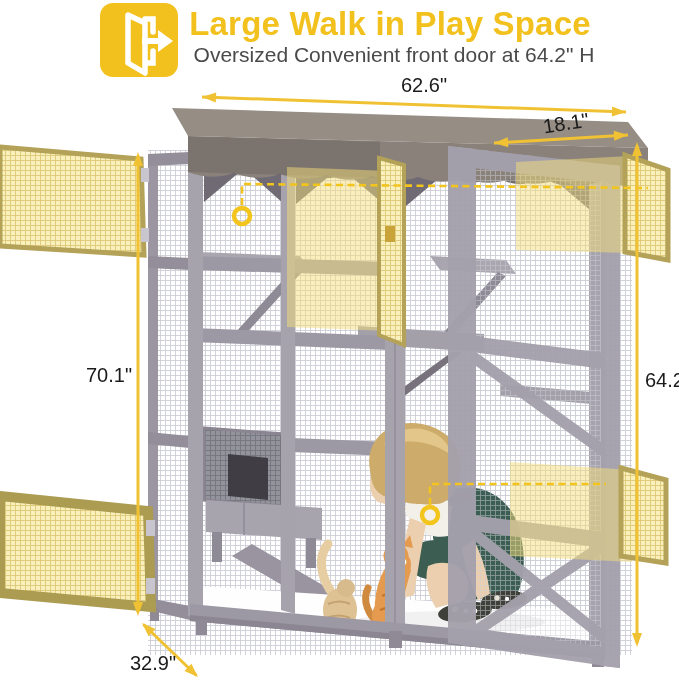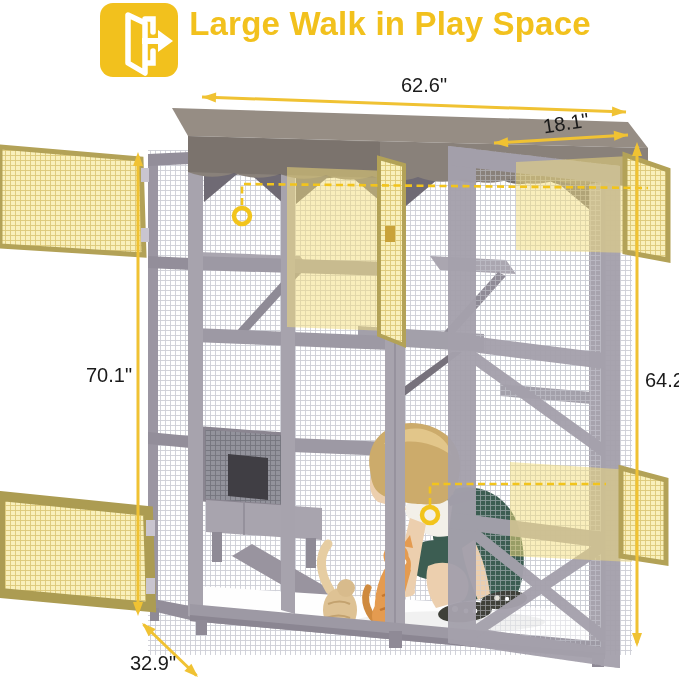--- a/index.html
+++ b/index.html
@@ -35,20 +35,21 @@
   <svg class="hdr-icon" viewBox="0 0 78 74">
     <rect x="0" y="0" width="78" height="74" rx="13" fill="var(--accent_yellow)"></rect>
     <path d="M28 12 L28 60 L45 70 L45 20 Z" fill="none" stroke="#fff" stroke-width="5.5" stroke-linejoin="round"></path>
     <path d="M45 16 L53 16 L53 29" fill="none" stroke="#fff" stroke-width="5.5" stroke-linecap="round"></path>
     <path d="M53 48 L53 60 L46 60" fill="none" stroke="#fff" stroke-width="5.5" stroke-linecap="round"></path>
     <path d="M42 38 L60 38" stroke="#fff" stroke-width="6"></path>
     <polygon points="58,27 73,38 58,49" fill="#fff"></polygon>
   </svg>
 
   <div class="title">Large Walk in Play Space</div>
+  <div class="subtitle">Oversized Convenient front door at 64.2" H</div>
 
   <svg class="scene" width="679" height="684" viewBox="0 0 679 684">
     <defs>
       <pattern id="mesh" width="5" height="5" patternUnits="userSpaceOnUse">
         <path d="M0 .5 H5 M.5 0 V5" stroke="#CDCED6" stroke-width="0.9" fill="none"></path>
       </pattern>
       <pattern id="meshY" width="5" height="5" patternUnits="userSpaceOnUse">
         <rect width="5" height="5" fill="#F9F0BB"></rect>
         <path d="M0 .5 H5 M.5 0 V5" stroke="#DDC878" stroke-width="0.9" fill="none"></path>
       </pattern>

